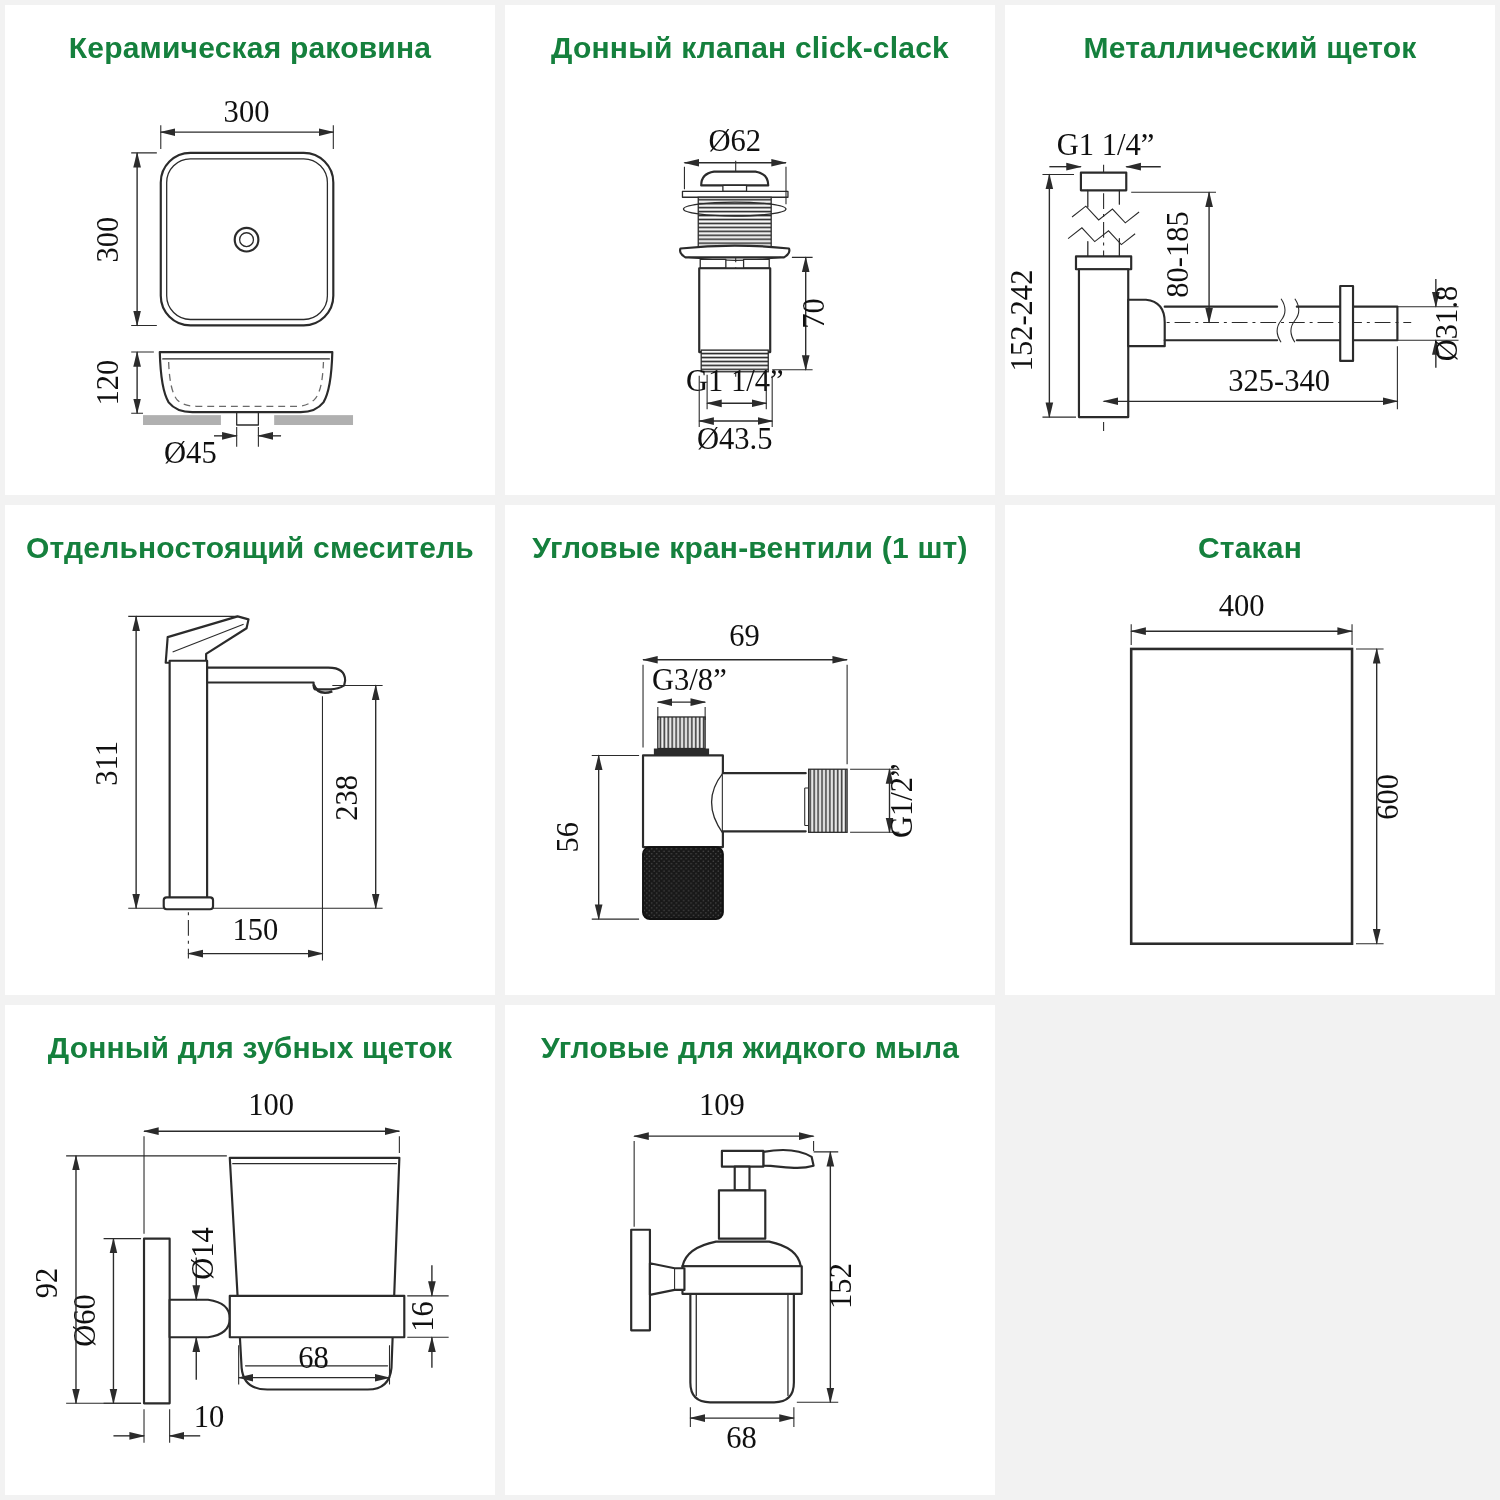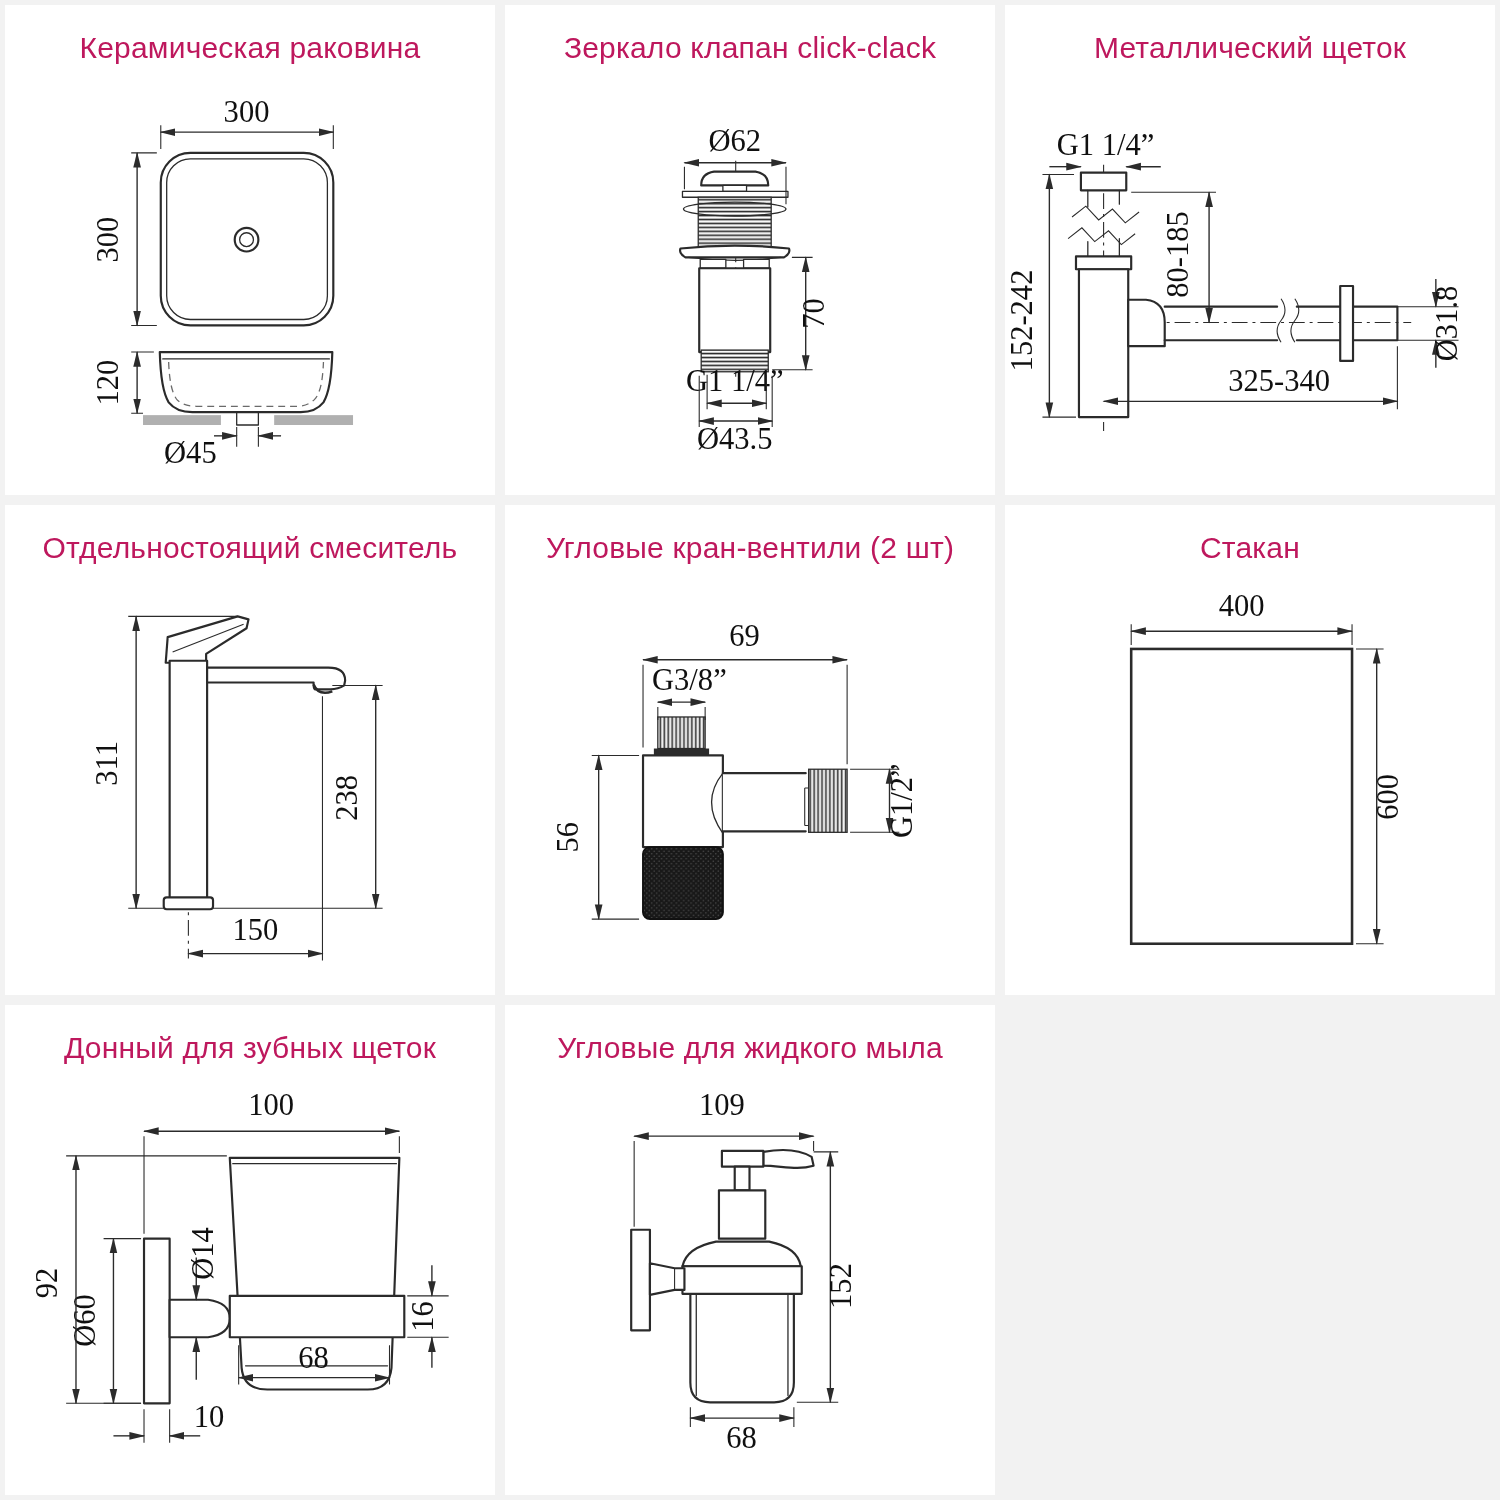--- a/index.html
+++ b/index.html
@@ -9,21 +9,21 @@
     display:grid;
     grid-template-columns:repeat(3,1fr);
     grid-template-rows:repeat(3,1fr);
     gap:10px;padding:5px;
     font-family:"Liberation Sans",sans-serif;
   }
   .card{position:relative;background:#ffffff;overflow:hidden}
   .card.empty{background:transparent}
   .title{
     position:absolute;top:26px;left:0;right:0;text-align:center;
-    font-weight:400;font-size:30px;color:#be185d;letter-spacing:.2px;
+    font-weight:700;font-size:30px;color:#15803d;letter-spacing:.2px;
   }
   svg.draw{position:absolute;left:0;top:0;width:100%;height:100%}
   .ln{fill:none;stroke:#2b2b2b;stroke-width:2.2;stroke-linejoin:round;stroke-linecap:round}
   .fw{fill:#ffffff}
   .thin{stroke-width:1.3}
   .dim{fill:none;stroke:#2b2b2b;stroke-width:1.4}
   .ext{fill:none;stroke:#2b2b2b;stroke-width:1.1}
   .cl{fill:none;stroke:#2b2b2b;stroke-width:1.1;stroke-dasharray:16 5 3 5}
   .dashed{fill:none;stroke:#6a6a6a;stroke-width:1.3;stroke-dasharray:7 5}
   .dt{font-family:"Liberation Serif","DejaVu Serif",serif;font-size:31px;fill:#101010}
@@ -87,21 +87,21 @@
     <g>
       <path class="ext" d="M235,428 V448 M257,428 V448"></path>
       <path class="dim" d="M212,437 H235" marker-end="url(#ar)"></path>
       <path class="dim" d="M280,437 H257" marker-end="url(#ar)"></path>
       <text class="dt" x="188" y="465" text-anchor="middle">Ø45</text>
     </g>
   </svg>
 </div>
 
 <div class="card">
-  <div class="title">Зеркало клапан click-clack</div>
+  <div class="title">Донный клапан click-clack</div>
   <svg class="draw" viewBox="0 0 497 497">
     <path class="cl" d="M234,158 V380"></path>
     <g>
       <path class="ln fw" d="M199,183 Q199,171 212,169 L254,169 Q267,171 267,183 Z"></path>
       <rect class="ln thin fw" x="221" y="183" width="24" height="6"></rect>
       <rect class="ln thin fw" x="180" y="189" width="107" height="6"></rect>
       <rect class="thin" x="196" y="195" width="74" height="52" fill="url(#thr-h)" stroke="#2b2b2b"></rect>
       <ellipse class="ln thin" cx="233" cy="207" rx="52" ry="7" fill="#ffffff"></ellipse>
       <path class="ln fw" d="M178,247 Q233,241 288,247 Q290,252 283,256 L183,256 Q176,252 178,247 Z"></path>
       <path class="thin" fill="none" stroke="#2b2b2b" d="M186,256 Q233,262 280,256"></path>
@@ -202,21 +202,21 @@
     </g>
     <g>
       <path class="ext" d="M322,194 V462"></path>
       <path class="dim" d="M186,455 H322" marker-start="url(#ar)" marker-end="url(#ar)"></path>
       <text class="dt" x="254" y="441" text-anchor="middle">150</text>
     </g>
   </svg>
 </div>
 
 <div class="card">
-  <div class="title">Угловые кран-вентили (2 шт)</div>
+  <div class="title">Угловые кран-вентили (1 шт)</div>
   <svg class="draw" viewBox="0 0 497 497">
     <g>
       <rect class="thin" x="155" y="215" width="48" height="32" fill="url(#thr-v)" stroke="#2b2b2b"></rect>
       <rect x="151" y="247" width="56" height="7" fill="#2b2b2b"></rect>
       <rect class="ln fw" x="140" y="254" width="81" height="93"></rect>
       <path class="thin" fill="none" stroke="#2b2b2b" d="M221,272 Q198,301 221,333"></path>
       <path fill="#ffffff" stroke="none" d="M221,272 H305 V331 H221 Z"></path>
       <path class="ln" d="M221,272 H305 M221,331 H305"></path>
       <path class="ext" d="M304,287 V325 M304,287 H308 M304,325 H308"></path>
       <rect class="thin" x="308" y="268" width="39" height="64" fill="url(#thr-v)" stroke="#2b2b2b"></rect>

